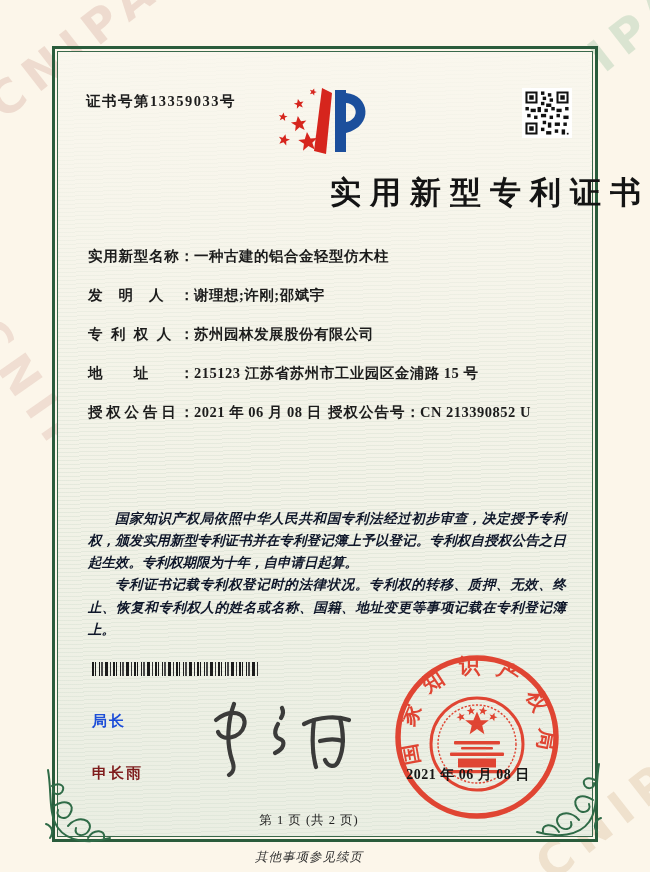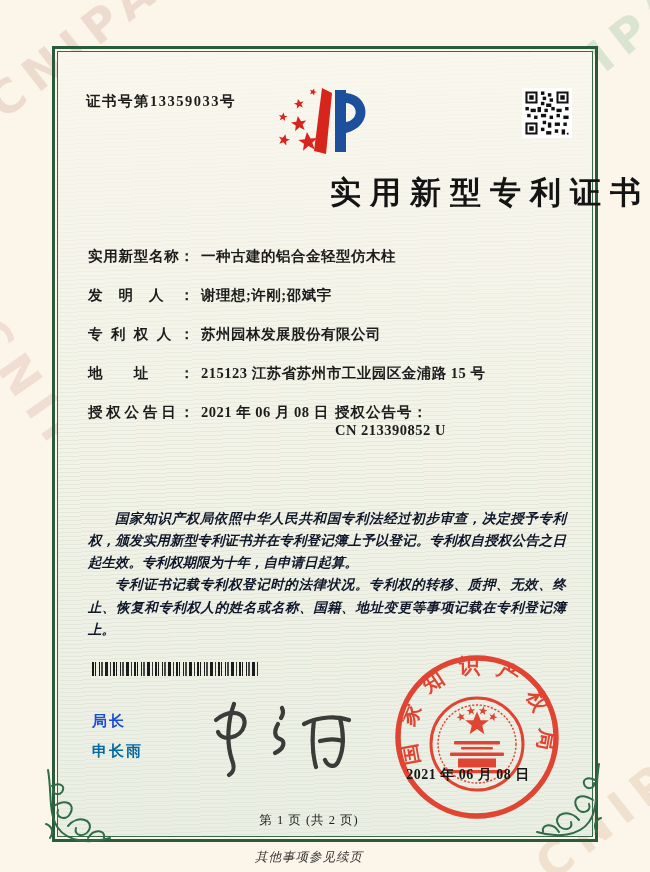--- a/index.html
+++ b/index.html
@@ -37,40 +37,40 @@
   .logo{position:absolute;left:266px;top:84px;}
   .qr{position:absolute;left:522px;top:88px;}
   .doc-title{
     position:absolute;left:0;right:0;top:172px;text-align:right;
     font-size:31px;font-weight:700;letter-spacing:9px;text-indent:9px;color:#141414;
   }
 
   .fields{position:absolute;left:88px;top:247px;width:478px;display:flex;flex-direction:column;gap:15px;}
   .frow{position:relative;display:flex;align-items:baseline;height:24px;font-size:14.5px;font-weight:600;}
   .flabel{display:inline-block;width:106px;text-align:justify;text-align-last:justify;white-space:nowrap;flex:none;}
-  .fvalue{margin-left:7px;letter-spacing:.5px;white-space:nowrap;}
-  .grant-right{position:absolute;left:240px;top:0;display:flex;align-items:baseline;flex-direction:column;}
+  .fvalue{margin-left:0;letter-spacing:.5px;white-space:nowrap;}
+  .grant-right{position:absolute;left:240px;top:0;display:flex;align-items:baseline;}
   .grant-right .flabel{width:92px;}
 
   .paras{position:absolute;left:88px;top:508px;width:478px;font-size:13.5px;line-height:1.64;
     font-style:italic;font-weight:700;color:#0f172a;text-align:justify;}
   .paras p{margin:0;text-indent:2em;}
 
   .barcode{
     position:absolute;left:92px;top:662px;width:166px;height:14px;
     background-image:repeating-linear-gradient(90deg,
       #1b1b1b 0 2px,transparent 2px 3px,#1b1b1b 3px 4px,transparent 4px 7px,
       #1b1b1b 7px 8px,transparent 8px 9px,#4a4a4a 9px 11px,transparent 11px 13px,
       #1b1b1b 13px 16px,transparent 16px 18px,#333 18px 19px,transparent 19px 21px);
   }
 
   .sig-title{position:absolute;left:92px;top:712px;font-family:"Liberation Sans","DejaVu Sans",sans-serif;
     font-size:15px;font-weight:700;letter-spacing:2px;color:#1d4ed8;}
-  .sig-name{position:absolute;left:92px;top:742px;font-family:"Liberation Sans","DejaVu Sans",sans-serif;
-    font-size:15px;font-weight:700;letter-spacing:2px;color:#0369a1;}
+  .sig-name{position:absolute;left:92px;top:764px;font-family:"Liberation Sans","DejaVu Sans",sans-serif;
+    font-size:15px;font-weight:700;letter-spacing:2px;color:#7f1d1d;}
   .autograph{position:absolute;left:192px;top:698px;}
 
   .seal{position:absolute;left:392px;top:652px;}
   .seal-date{
     position:absolute;left:398px;top:766px;width:140px;text-align:center;z-index:3;
     font-size:14px;font-weight:700;letter-spacing:.5px;color:#161616;
   }
 
   .page-num{position:absolute;left:0;right:0;top:812px;text-align:center;font-size:12.5px;
     letter-spacing:1px;color:#222;transform:translateX(-16px);}

